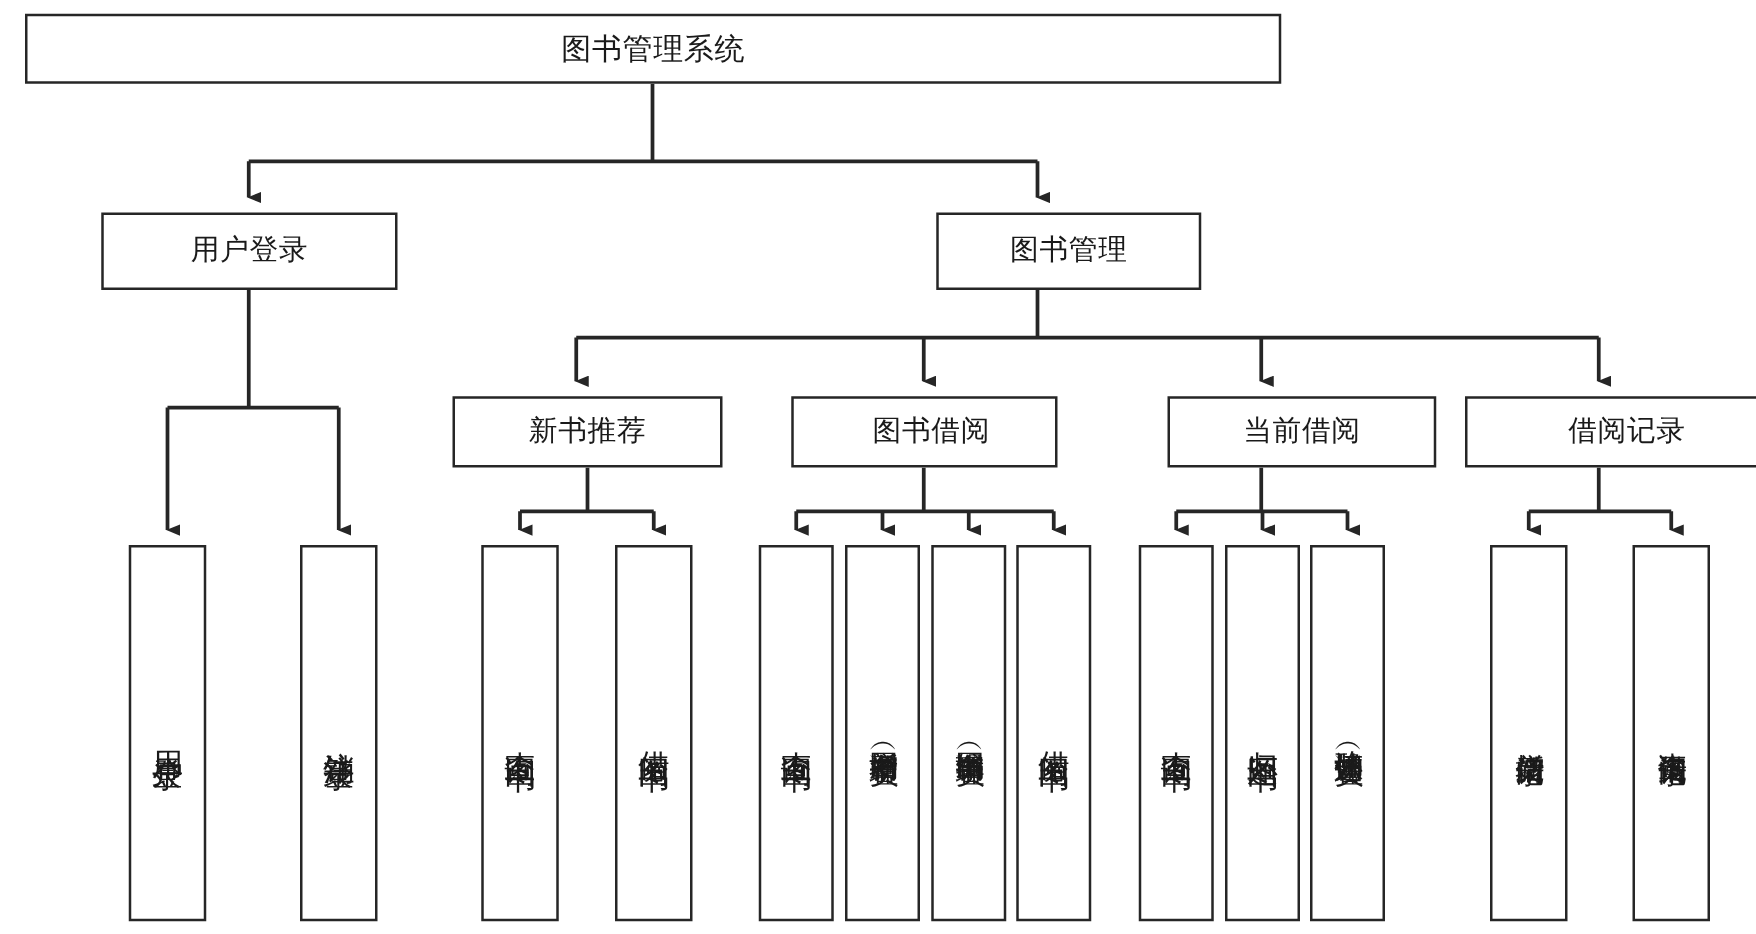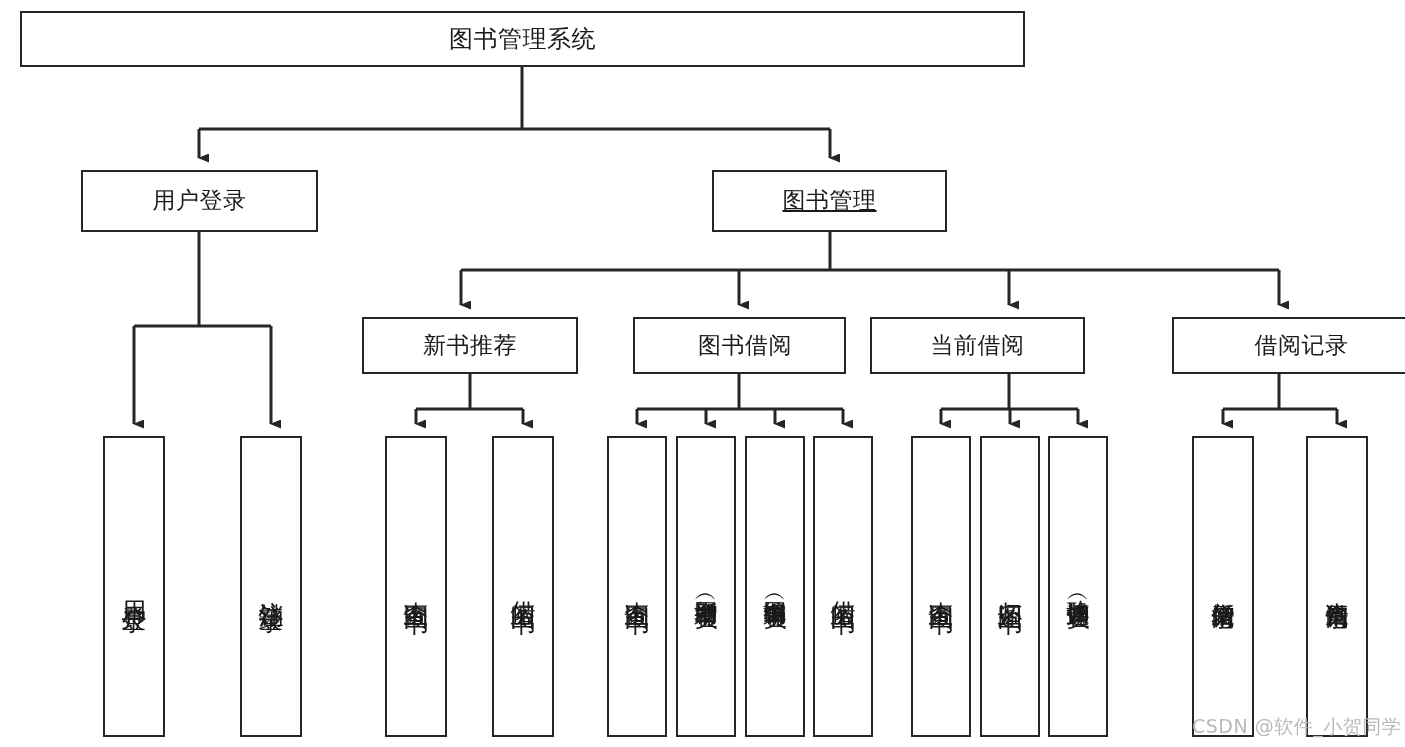--- a/index.html
+++ b/index.html
@@ -132,31 +132,31 @@
     </g>
   </svg>
 
   <div class="node horiz root" style="left:20px; top:11px; width:1005px; height:56px;">
     <span class="label">图书管理系统</span>
   </div>
 
   <div class="node horiz" style="left:81px; top:170px; width:237px; height:62px;">
     <span class="label">用户登录</span>
   </div>
-  <div class="node horiz" style="left:712px; top:170px; width:235px; height:62px;text-decoration:underline;">
+  <div class="node horiz" style="left:749px; top:170px; width:212px; height:62px;">
     <span class="label">图书管理</span>
   </div>
 
   <div class="node horiz" style="left:362px; top:317px; width:216px; height:57px;">
     <span class="label">新书推荐</span>
   </div>
   <div class="node horiz" style="left:633px; top:317px; width:213px; height:57px;padding-left:11px;">
     <span class="label">图书借阅</span>
   </div>
-  <div class="node horiz" style="left:870px; top:317px; width:215px; height:57px;">
+  <div class="node horiz" style="left:934px; top:317px; width:215px; height:57px;">
     <span class="label">当前借阅</span>
   </div>
   <div class="node horiz" style="left:1172px; top:317px; width:259px; height:57px;">
     <span class="label">借阅记录</span>
   </div>
 
   <div class="node vert" style="left:103px; top:436px; width:62px; height:301px;">
     <span class="label">用户登录</span>
   </div>
   <div class="node vert" style="left:240px; top:436px; width:62px; height:301px;">
@@ -193,15 +193,14 @@
     <span class="label">确认归还（管理员）</span>
   </div>
 
   <div class="node vert narrow" style="left:1192px; top:436px; width:62px; height:301px;">
     <span class="label">新增借阅记录</span>
   </div>
   <div class="node vert narrow" style="left:1306px; top:436px; width:62px; height:301px;">
     <span class="label">查询借阅记录</span>
   </div>
 
-  <div class="watermark" style="left:1192px; top:714px;">CSDN @软件_小贺同学</div>
 
 </div>
 
 </body></html>

